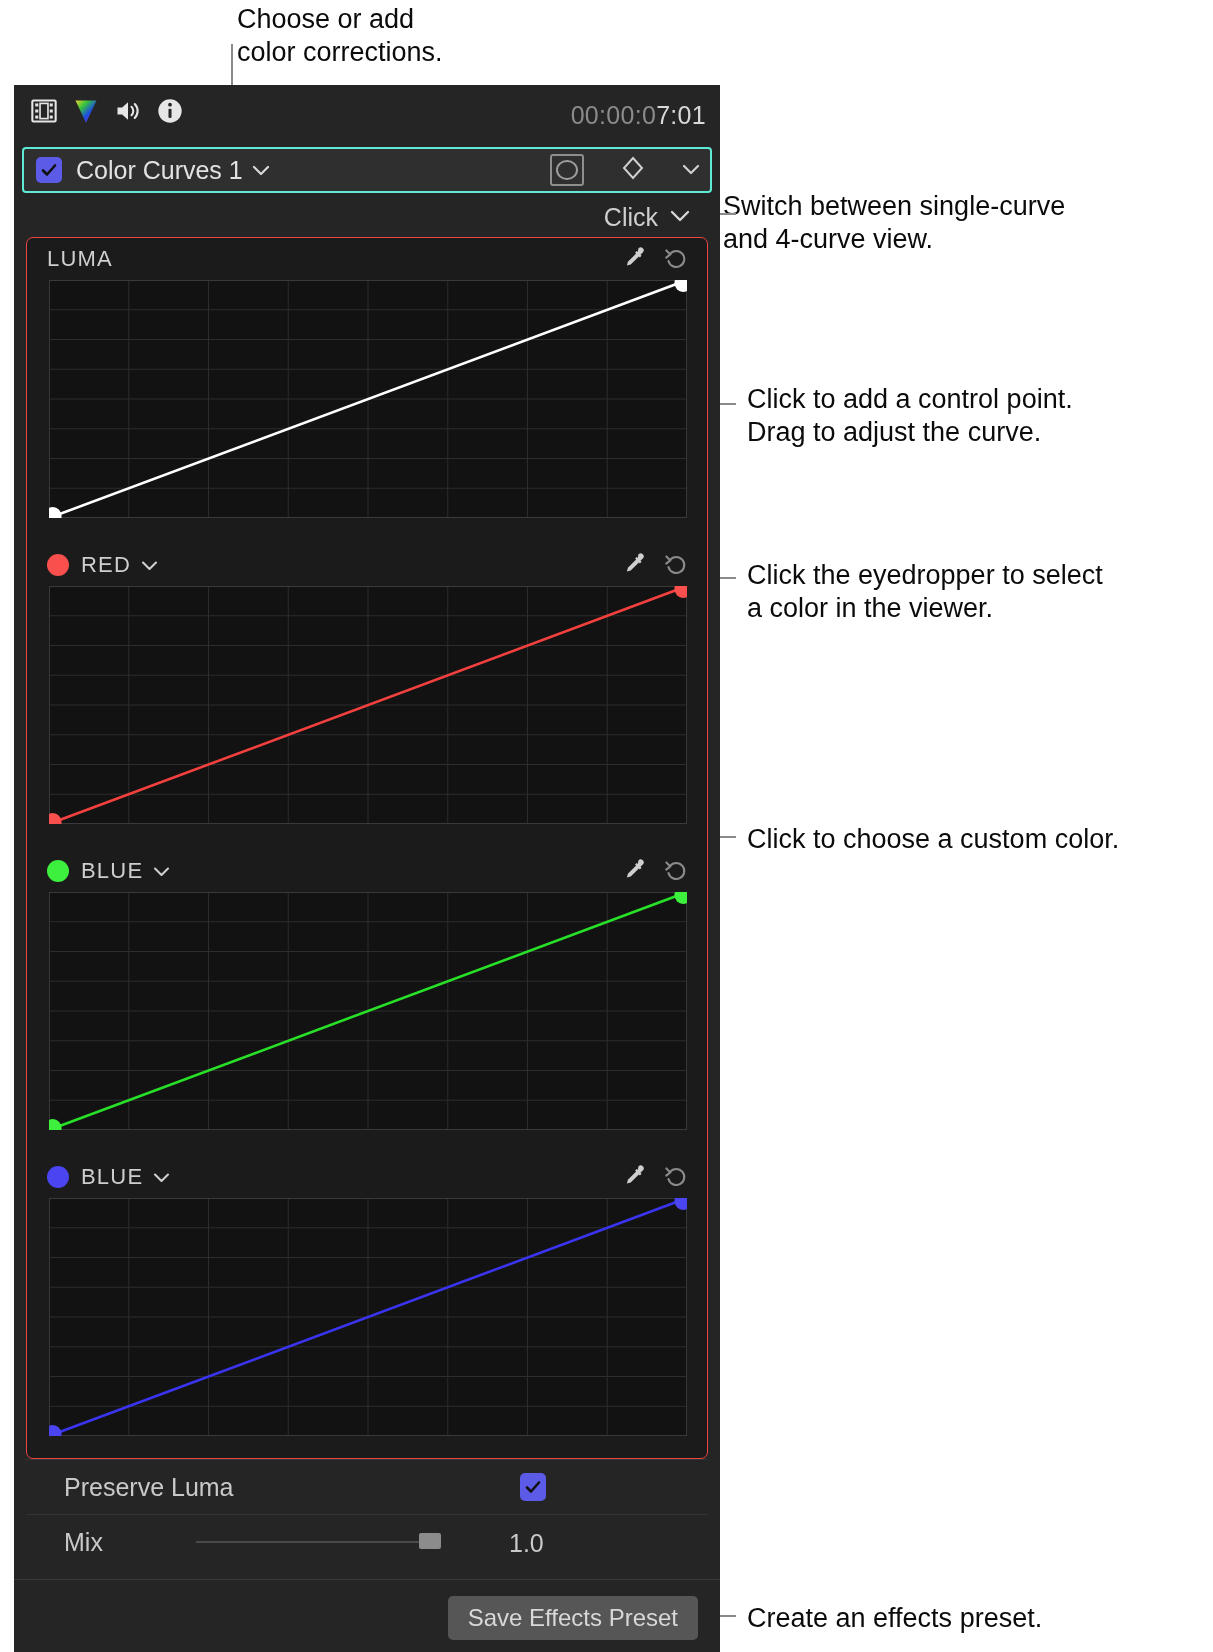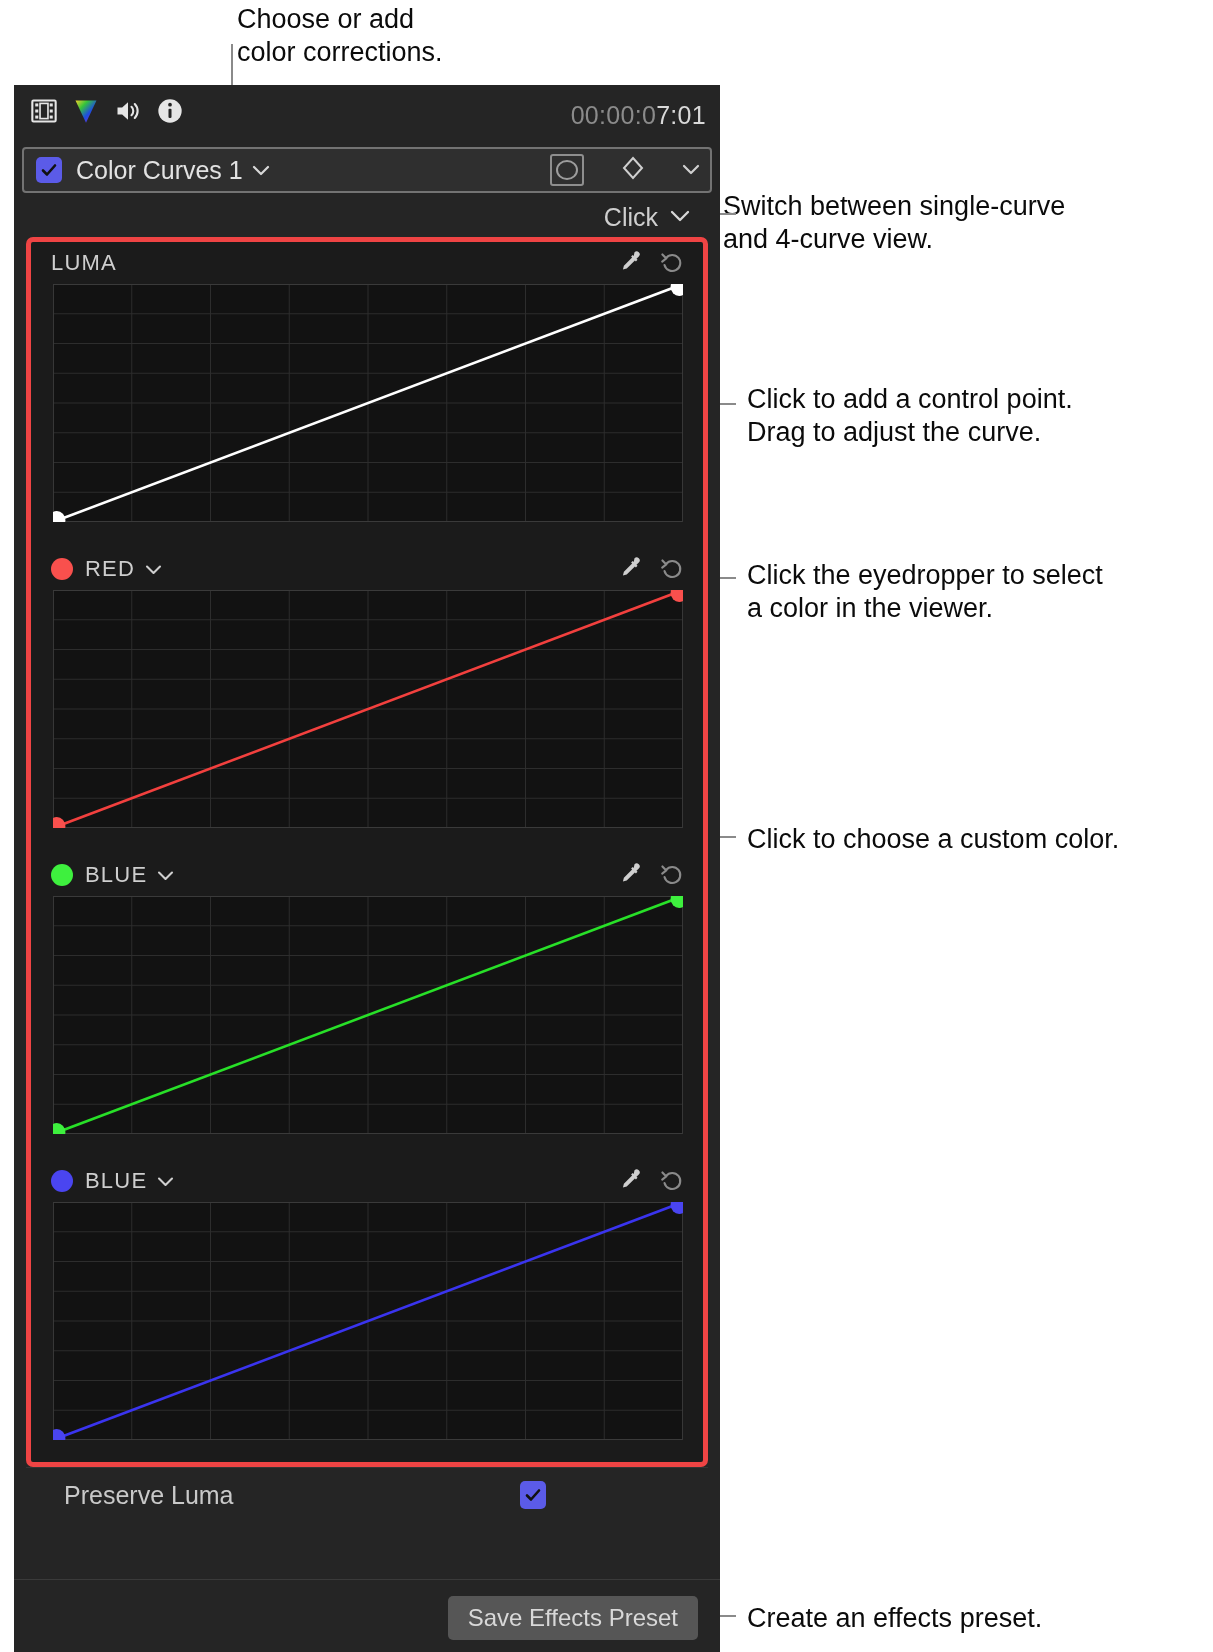--- a/index.html
+++ b/index.html
@@ -55,21 +55,21 @@
     font-size:25px; letter-spacing:.3px;
     color:#8b8b8b;
   }
   .timecode b{ color:#d9d9d9; font-weight:normal; }
 
   
   .effect-row{
     position:relative;
     margin:0 8px;
     height:42px;
-    border:2px solid #737373;
+    border:2px solid #5eead4;
     border-radius:4px;
     background:#2f2f2f;
     display:flex; align-items:center;
   }
   .chk{
     width:26px;height:26px;border-radius:5px;
     background:#5b5be8; margin-left:12px;
     display:flex;align-items:center;justify-content:center;
     flex:0 0 auto;
   }
@@ -93,21 +93,21 @@
   .view-label{
     position:absolute; right:62px; top:10px;
     color:#cfcfcf; font-size:25px;
   }
   .view-row .chev{ position:absolute; right:30px; top:16px; }
 
   
   .curves-box{
     margin:0 12px;
     background:#1b1b1b;
-    border:5px solid #ef4444;
+    border:1px solid #ef4444;
     border-radius:7px;
     padding:0;
   }
   .curve-sec{ position:relative; }
   .curve-head{
     height:42px; position:relative; display:flex; align-items:center;
     padding-left:20px;
   }
   .swatch{
     width:22px;height:22px;border-radius:50%;display:inline-block;flex:0 0 auto;
@@ -477,19 +477,25 @@
 
   <div class="param-rows">
     <div class="prow">
       <span class="pname">Preserve Luma</span>
       <span class="pchk">
         <svg viewBox="0 0 20 20">
             <path d="M4 10.5 L8 14.5 L16 5.5" fill="none" stroke="#111" stroke-width="2.6" stroke-linecap="round" stroke-linejoin="round"></path>
           </svg>
       </span>
     </div>
+    <div class="prow">
+      <span class="pname">Mix</span>
+      <span class="mix-slider"></span>
+      <span class="mix-knob"></span>
+      <span class="mix-val">1.0</span>
+    </div>
   </div>
 
   <div class="bottom-bar">
     <button class="save-btn">Save Effects Preset</button>
   </div>
 
 </div>
 
 </body></html>

